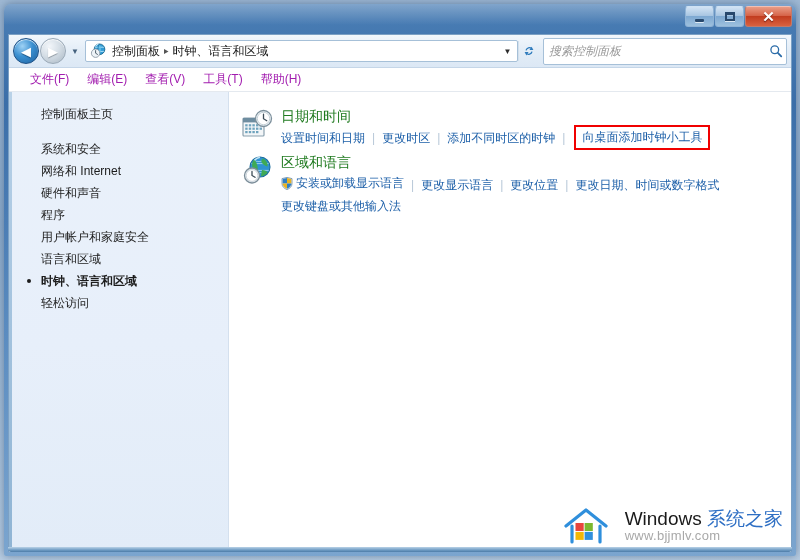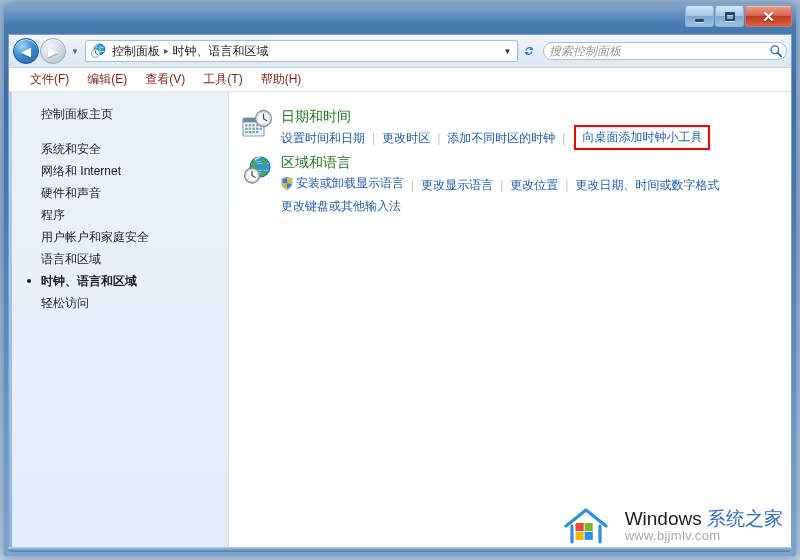--- a/index.html
+++ b/index.html
@@ -151,25 +151,25 @@
   }
   #addr-refresh {
     width: 20px; height: 20px;
     display:flex; align-items:center; justify-content:center;
     border-left: 1px solid #d3e0ec;
     flex: none;
     color: #2b6ca8; font-size: 12px;
   }
 
   #searchbox {
-    width: 244px; height: 18px;
+    width: 244px; height: 27px;
     margin-left: 4px;
     background: #ffffff;
     border: 1px solid #a6c0d8;
-    border-radius: 10px;
+    border-radius: 2px;
     display: flex; align-items: center;
     box-sizing: border-box;
     flex: none;
   }
   #search-input {
     flex: 1; border: none; outline: none;
     font-size: 12px; color: #8a8a8a;
     padding: 0 5px;
     background: transparent;
     font-family: "Liberation Sans", "DejaVu Sans", sans-serif;
@@ -180,21 +180,21 @@
 
   
   #menubar {
     height: 23px;
     background: #ffffff;
     border-bottom: 1px solid #e4e9ef;
     display: flex; align-items: center;
     padding-left: 12px;
   }
   .menuitem {
-    font-size: 12px; color: #7f1d1d;
+    font-size: 12px; color: #a21caf;
     padding: 8px 9px;
     white-space: nowrap;
   }
 
   
   #bodywrap {
     position: absolute;
     left: 0; top: 57px;
     width: 782px; height: 459px;
     display: flex;

